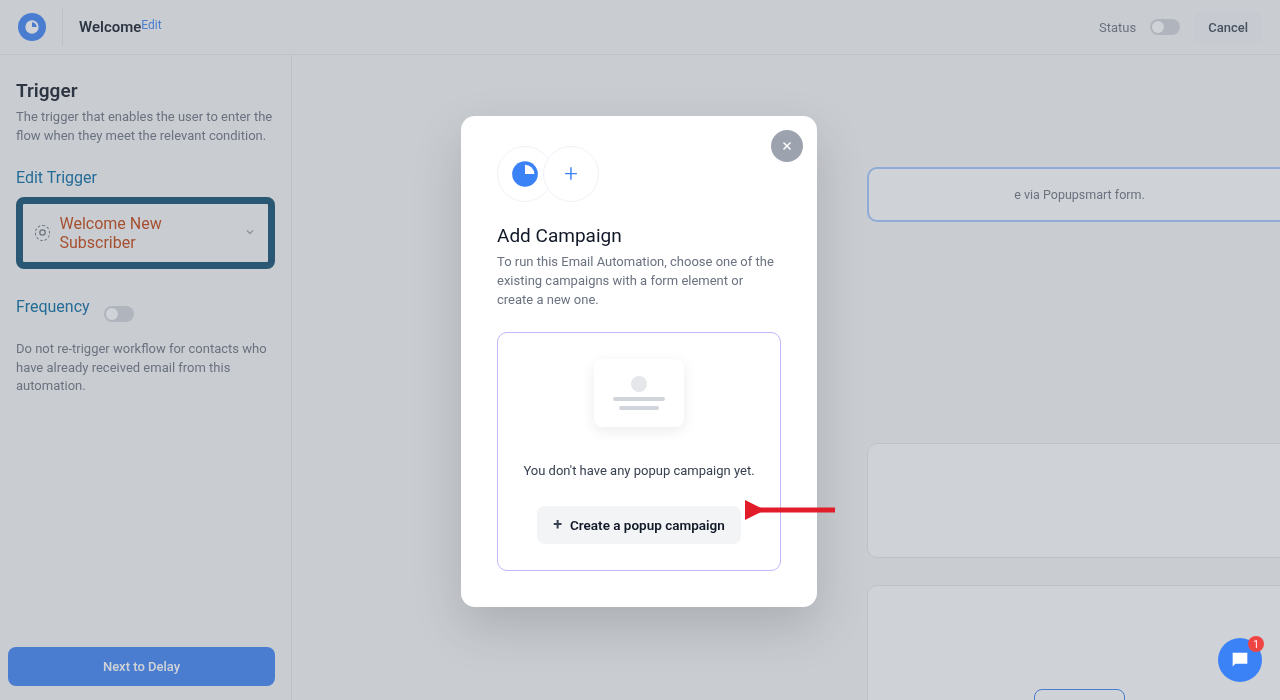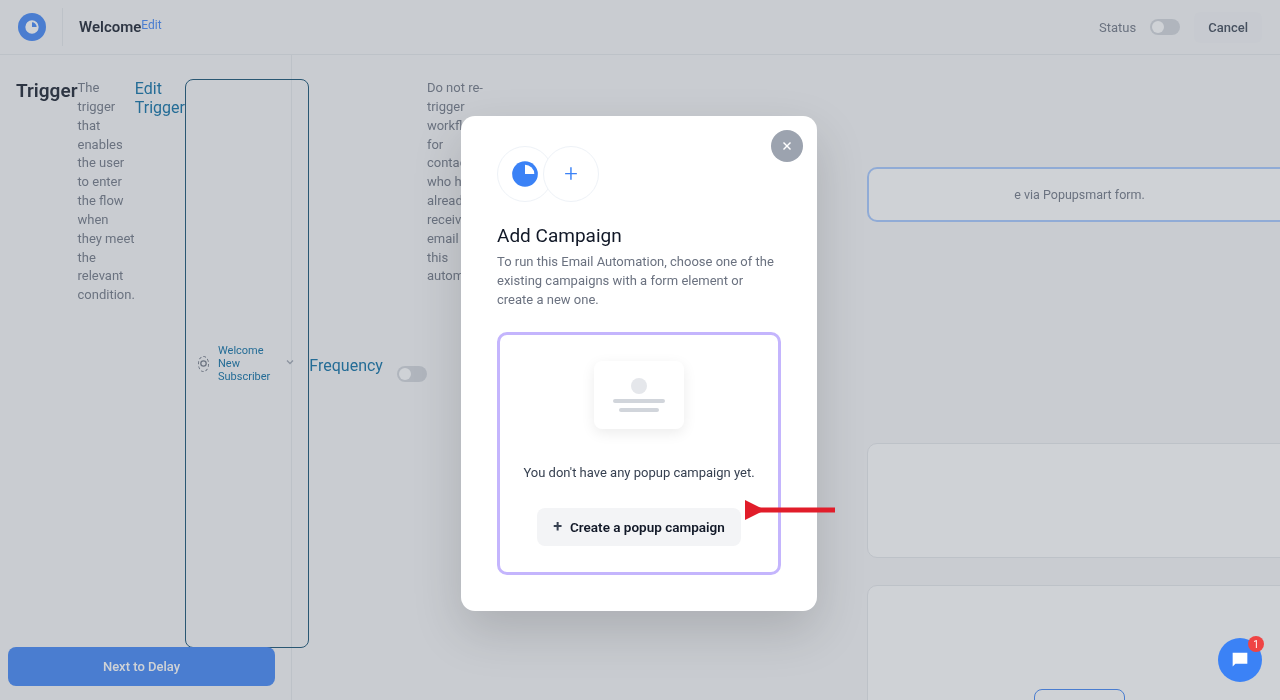--- a/index.html
+++ b/index.html
@@ -14,25 +14,25 @@
   .title-wrap .title { font-size:15px; font-weight:600; color:#111827; }
   .title-wrap .edit  { font-size:12px; color:#3b82f6; cursor:pointer; }
   .topbar-right { margin-left:auto; display:flex; align-items:center; gap:14px; }
   .status-label { font-size:13px; color:#6b7280; }
   .toggle { width:30px; height:16px; background:#d1d5db; border-radius:10px; position:relative; cursor:pointer; }
   .toggle::after { content:""; position:absolute; left:2px; top:2px; width:12px; height:12px; background:#fff; border-radius:50%; }
   .btn-cancel { background:#f3f4f6; border:none; border-radius:6px; padding:8px 14px; font-size:13px; color:#374151; font-weight:500; cursor:pointer; }
 
   
   .body-wrap { display:flex; height:645px; }
-  .sidebar { width:292px; border-right:1px solid #e5e7eb; padding:24px 16px; display:flex; flex-direction:row; position:relative; }
+  .sidebar { width:292px; border-right:1px solid #e5e7eb; padding:24px 16px; display:flex; flex-direction:column; position:relative; }
   .sb-h { font-size:19px; font-weight:600; color:#111827; margin-bottom:6px; }
   .sb-p { font-size:13px; color:#6b7280; line-height:1.45; margin-bottom:22px; }
   .sb-label { font-size:16px; color:#0369a1; margin-bottom:10px; }
-  .sb-select { border:1px solid #0c4a6e; border-radius:8px; padding:10px 12px; display:flex; align-items:center; gap:9px; cursor:pointer; font-size:11px; color:#0369a1; margin-bottom:28px; }
+  .sb-select { border:7px solid #0c4a6e; border-radius:8px; padding:10px 12px; display:flex; align-items:center; gap:9px; cursor:pointer; font-size:16px; color:#c2410c; margin-bottom:28px; }
   .sb-select .chev { margin-left:auto; color:#9ca3af; }
   .sel-icon { width:16px; height:16px; border-radius:50%; border:1.5px dashed #6b7280; display:flex; align-items:center; justify-content:center; }
   .freq-row { display:flex; align-items:center; gap:14px; margin-bottom:8px; }
   .sb-next { position:absolute; bottom:14px; left:8px; right:16px; background:#3b82f6; color:#fff; border:none; border-radius:8px; padding:12px; font-size:13px; font-weight:500; cursor:pointer; }
 
   .canvas { flex:1; position:relative; overflow:hidden; }
   .card-trigger { position:absolute; left:575px; top:112px; width:425px; border:2px solid #a3c6ff; border-radius:10px; background:#fff; padding:18px; }
   .inner-grey { background:#f3f4f6; border-radius:8px; padding:16px; text-align:center; margin-bottom:14px; }
   .inner-grey .hl { font-size:14px; font-weight:600; color:#111827; margin-bottom:4px; }
   .inner-grey .sub { font-size:12px; color:#6b7280; line-height:1.4; margin-bottom:12px; }
@@ -45,21 +45,21 @@
   
   .overlay { position:absolute; inset:0; background:rgba(107,114,128,0.32); }
   .modal { position:absolute; left:461px; top:116px; width:356px; background:#fff; border-radius:14px; padding:30px 36px 36px; box-shadow:0 20px 50px rgba(0,0,0,0.15); }
   .modal-close { position:absolute; right:14px; top:14px; width:32px; height:32px; border-radius:50%; background:#9ca3af; display:flex; align-items:center; justify-content:center; cursor:pointer; color:#fff; }
   .modal-icons { display:flex; gap:0; margin-bottom:22px; }
   .circ { width:56px; height:56px; border-radius:50%; border:1px solid #eef2f7; display:flex; align-items:center; justify-content:center; background:#fff; }
   .circ.blue svg{ width:28px; height:28px; }
   .circ.plus { margin-left:-10px; color:#3b82f6; font-size:24px; font-weight:300; }
   .modal-title { font-size:19px; font-weight:400; color:#111827; margin-bottom:6px; }
   .modal-desc  { font-size:13px; color:#6b7280; line-height:1.45; margin-bottom:22px; }
-  .modal-box { border:3px solid #c4b5fd; border-radius:10px; padding:26px 18px; text-align:center; }
+  .modal-box { border:1px solid #c4b5fd; border-radius:10px; padding:26px 18px; text-align:center; }
   .placeholder-card { width:90px; height:68px; background:#fff; border-radius:8px; box-shadow:0 4px 14px rgba(0,0,0,0.08); margin:0 auto 36px; display:flex; flex-direction:column; align-items:center; justify-content:center; gap:5px; }
   .placeholder-card .dot { width:16px; height:16px; border-radius:50%; background:#e5e7eb; }
   .placeholder-card .line { height:4px; background:#d1d5db; border-radius:3px; }
   .nofound { font-size:13px; color:#374151; margin-bottom:28px; }
   .create-btn { display:inline-flex; align-items:center; gap:8px; background:#f3f4f6; border:none; border-radius:8px; padding:11px 16px; font-size:13.5px; font-weight:600; color:#111827; cursor:pointer; }
   .create-btn .plus-sm { font-size:16px; line-height:1; color:#374151; }
 
   
   .arrow { position:absolute; left:745px; top:498px; pointer-events:none; }
 

